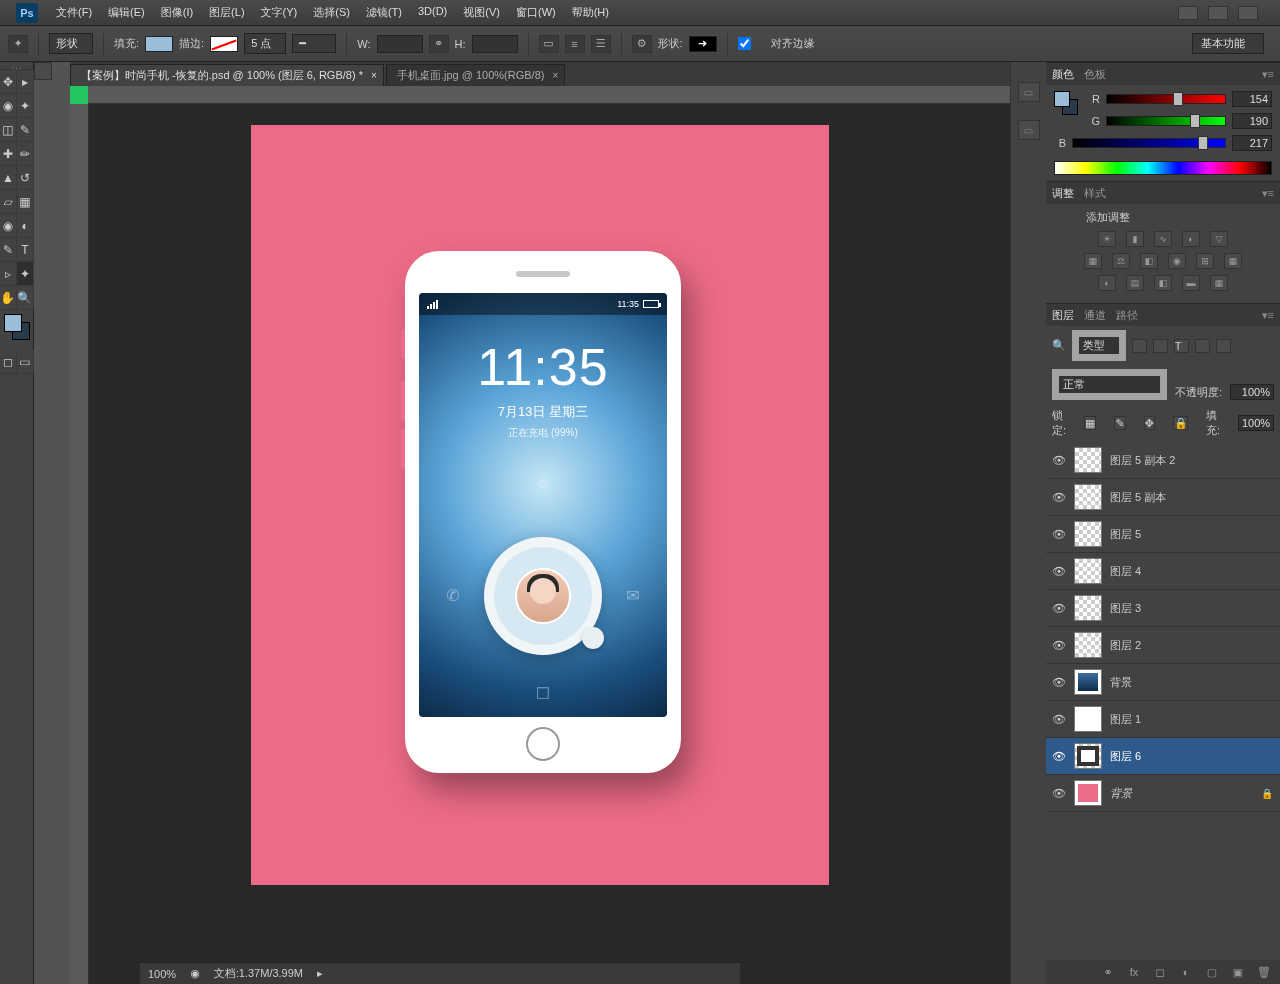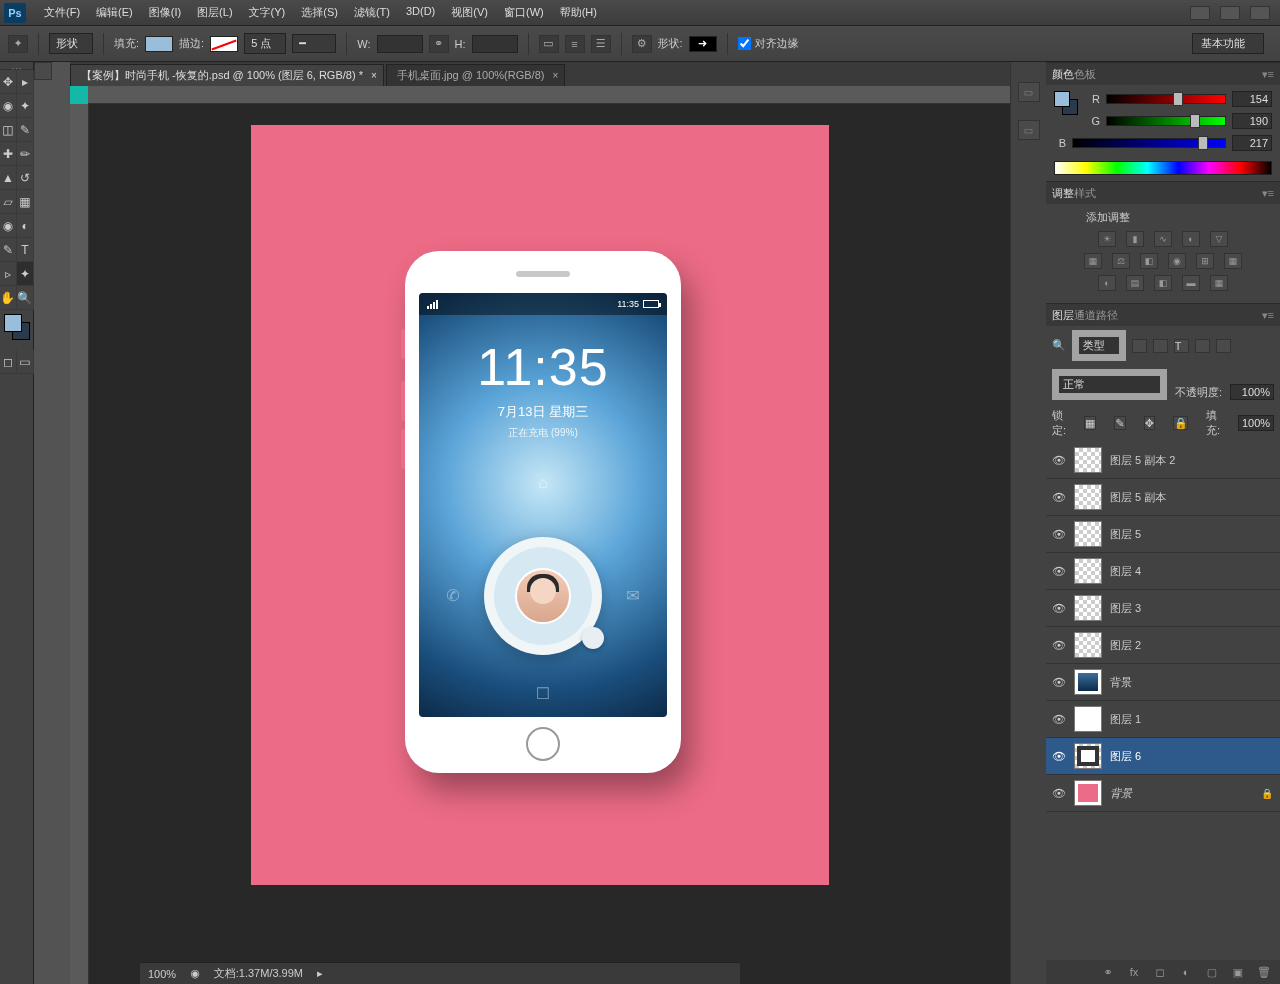--- a/index.html
+++ b/index.html
@@ -1,53 +1,53 @@
 <!DOCTYPE html>
 <html><head>
 <meta charset="utf-8">
 <style>
 * { margin: 0; padding: 0; box-sizing: border-box; font-family: "Microsoft YaHei", sans-serif; }
 body { background: #535353; width: 1280px; height: 984px; overflow: hidden; color: #ccc; font-size: 11px; user-select: none; }
 
 
-.menubar { height: 26px; background: linear-gradient(#4a4a4a,#3c3c3c); display: flex; align-items: center; padding: 0 4px; border-bottom: 1px solid #222; }
+.menubar { height: 26px; background: linear-gradient(#4a4a4a,#3c3c3c); display: flex; align-items: center; padding: 0 16px; border-bottom: 1px solid #222; }
 .ps-logo { width: 22px; height: 20px; background: #0a3d62; color: #95cfff; font-weight: bold; font-size: 11px; display: flex; align-items: center; justify-content: center; border-radius: 2px; margin-right: 10px; }
 .menu-item { padding: 0 8px; color: #ddd; cursor: default; }
 .win-controls { margin-left: auto; display: flex; gap: 10px; padding-right: 6px; }
 .win-btn { width: 20px; height: 14px; background: #555; border: 1px solid #333; }
 
 
 .optionsbar { height: 36px; background: linear-gradient(#4a4a4a,#424242); border-bottom: 1px solid #222; display: flex; align-items: center; padding: 0 8px; gap: 6px; font-size: 11px; }
 .opt-sep { width: 1px; height: 22px; background: #333; margin: 0 4px; }
 .opt-label { color: #ccc; }
 .opt-select { background: #3a3a3a; border: 1px solid #222; padding: 2px 14px 2px 6px; color: #ddd; position: relative; }
 .opt-swatch { width: 28px; height: 16px; border: 1px solid #222; display: inline-block; }
 .opt-input { width: 46px; height: 18px; background: #333; border: 1px solid #222; color: #ddd; padding: 0 3px; font-size: 11px; }
 .opt-icon { width: 20px; height: 18px; background: #3a3a3a; border: 1px solid #333; display:flex;align-items:center;justify-content:center;font-size:11px;color:#aaa; }
-.opt-check { display: flex; align-items: center; gap: 4px; }
+.opt-check { display: flex; align-items: center; gap: 20px; }
 .workspace-select { margin-left: auto; background: #3a3a3a; border: 1px solid #222; padding: 2px 18px 2px 8px; color: #ddd; margin-right: 8px; }
 
 
 .main { display: flex; height: 922px; }
 
 
 .toolbox { width: 34px; background: #424242; border-right: 1px solid #222; display: flex; flex-direction: column; }
 .tool-grid { display: grid; grid-template-columns: 1fr 1fr; }
 .tool { width: 17px; height: 24px; display: flex; align-items: center; justify-content: center; color: #ccc; font-size: 12px; border-right: 1px solid #3a3a3a; border-bottom: 1px solid #3a3a3a; position:relative; }
 .tool.active { background: #2e2e2e; }
 .fgbg { padding: 6px 2px; position: relative; height: 40px; }
 .fg-sw { width: 18px; height: 18px; background: #9abed9; border: 1px solid #000; position: absolute; left: 4px; top: 4px; z-index: 2; }
 .bg-sw { width: 18px; height: 18px; background: #2b3a4a; border: 1px solid #000; position: absolute; left: 12px; top: 12px; }
 
 
 .ruler-col { width: 36px; background: #535353; position: relative; }
 .corner-btn { position:absolute;left:0;top:0;width:18px;height:18px;background:#4a4a4a;border:1px solid #333;}
 
 
-.center { flex: 1; display: flex; flex-direction: column; background: #14b8a6; position: relative; }
+.center { flex: 1; display: flex; flex-direction: column; background: #22c55e; position: relative; }
 .tabs { height: 24px; background: #3a3a3a; display: flex; align-items: flex-end; padding-left: 0; }
 .tab { height: 22px; padding: 0 20px 0 10px; font-size: 11px; color: #aaa; background: #333; border: 1px solid #222; border-bottom: none; display: flex; align-items: center; position: relative; margin-right: 2px; }
 .tab.active { background: #424242; color: #ddd; }
 .tab-close { position: absolute; right: 6px; font-size: 10px; }
 .ruler-h { height: 18px; background: #5a5a5a; border-bottom: 1px solid #333; margin-left:18px; position:relative; }
 .canvas-wrap { flex: 1; background: #282828; display: flex; align-items: flex-start; justify-content: center; overflow:hidden;position:relative;padding-top:6px; }
 .canvas-wrap::before { content:"";position:absolute;left:0;top:0;width:18px;bottom:0;background:#5a5a5a;border-right:1px solid #333;}
 .canvas { width: 578px; height: 760px; background: #ec6b86; position: relative; margin-top:15px; }
 
 
@@ -75,21 +75,21 @@
 .si-left { left: 22px; } .si-right { right: 22px; }
 .cam-icon { position: absolute; left: 50%; bottom: 14px; transform: translateX(-50%); opacity: .45; font-size: 16px; }
 .home-btn { position: absolute; left: 50%; bottom: 12px; transform: translateX(-50%); width: 34px; height: 34px; border: 2px solid #999; border-radius: 50%; }
 .speaker { position: absolute; left: 50%; top: 20px; transform: translateX(-50%); width: 54px; height: 6px; background: #c8c8c8; border-radius: 3px; }
 
 
 .dock { width: 36px; background: #424242; border-left: 1px solid #333; display:flex;flex-direction:column;align-items:center;padding-top:20px;gap:18px;}
 .dock-icon { width:22px;height:20px;background:#4a4a4a;border:1px solid #333;display:flex;align-items:center;justify-content:center;font-size:10px;color:#888;}
 .panels { width: 234px; background: #424242; display: flex; flex-direction: column; }
 .panel { border-top: 1px solid #2a2a2a; }
-.panel-tabs { height: 22px; background: #383838; display: flex; align-items: center; padding: 0 6px; font-size: 11px; gap: 0; }
+.panel-tabs { height: 22px; background: #383838; display: flex; align-items: center; padding: 0 6px; font-size: 11px; gap: 10px; }
 .ptab { color: #999; } .ptab.active { color: #ddd; }
 .panel-menu { margin-left: auto; color: #888; }
 
 
 .color-body { padding: 6px 8px; }
 .fgbg-mini { width: 24px; height: 24px; position: relative; float: left; margin-right: 10px; }
 .fgbg-mini .fg { width: 16px; height: 16px; background: #9abed9; border: 1px solid #000; position: absolute; left: 0; top: 0; z-index: 2; }
 .fgbg-mini .bg { width: 16px; height: 16px; background: #2b3a4a; border: 1px solid #000; position: absolute; right: 0; bottom: 0; }
 .slider-row { display: flex; align-items: center; gap: 6px; margin-bottom: 6px; font-size: 11px; }
 .slider-row .lbl { width: 12px; text-align: right; }

